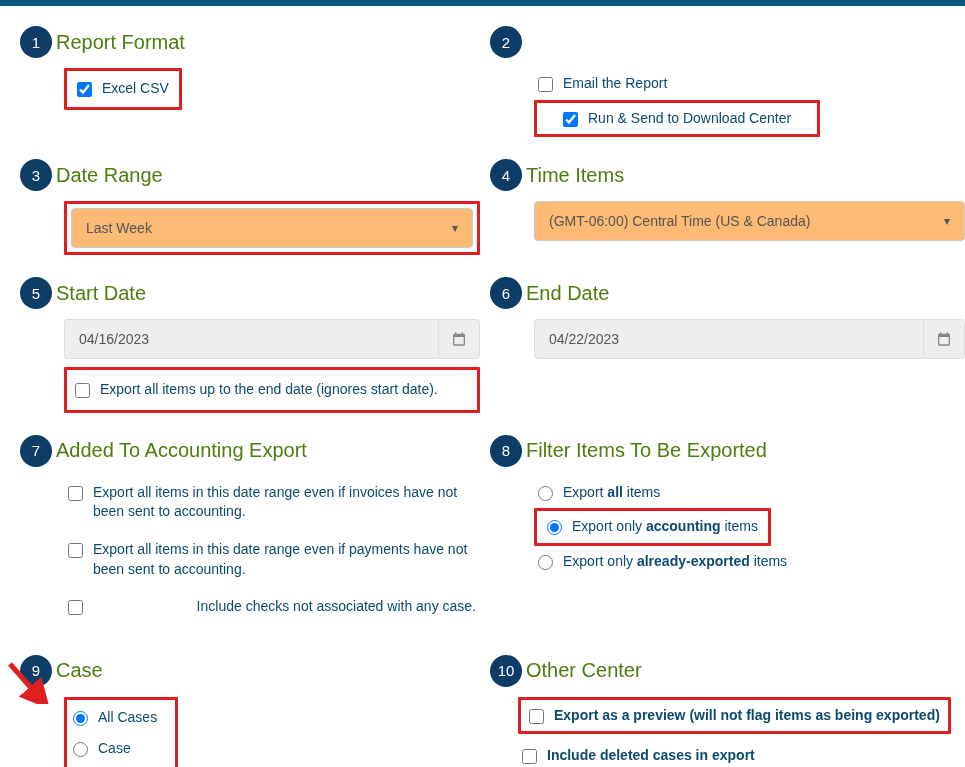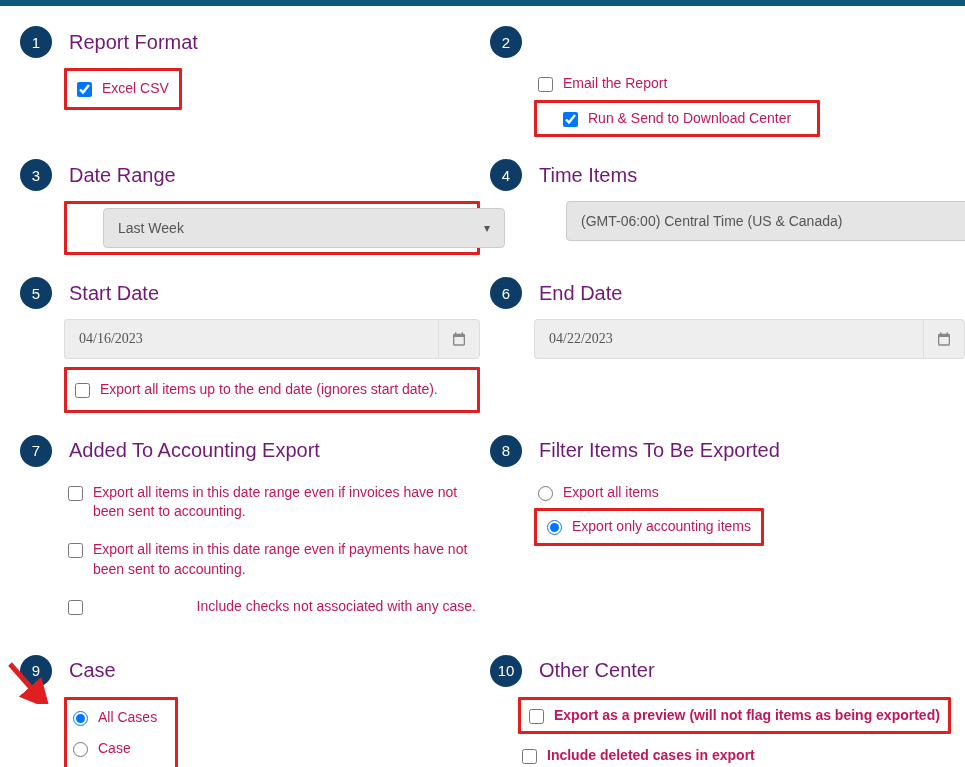--- a/index.html
+++ b/index.html
@@ -39,78 +39,76 @@
     background: #0d3d66;
     color: #fff;
     display: flex;
     align-items: center;
     justify-content: center;
     font-size: 15px;
     font-weight: 500;
     flex-shrink: 0;
   }
   .section-title {
-    color: #701a75;
+    color: #4d7c0f;
     font-size: 20px;
-    margin-left: 17px;
+    margin-left: 4px;
   }
   .content {
     margin-left: 44px;
   }
   .option {
     display: flex;
     align-items: flex-start;
     padding: 6px 4px;
   }
   .option input[type="checkbox"],
   .option input[type="radio"] {
     margin: 3px 10px 0 0;
     width: 15px;
     height: 15px;
     flex-shrink: 0;
   }
-  .option-label { line-height: 1.4; color: #be185d; }
+  .option-label { line-height: 1.4; color: #0c4a6e; }
   .highlight {
     border: 3px solid #e02020;
     border-radius: 1px;
   }
   .select {
     width: 100%;
     height: 40px;
     border: 1px solid #ccc;
     border-radius: 4px;
     display: flex;
     align-items: center;
     justify-content: space-between;
     padding: 0 14px;
     color: #555;
-    background: #e5e5e5;
+    background: #fdba74;
     cursor: pointer;
-    margin-left: 32px;
   }
   .select .chev {
     font-size: 12px;
     color: #555;
   }
   .date-input-wrap {
     display: flex;
     width: 100%;
   }
   .date-input {
     flex: 1;
     height: 40px;
     border: 1px solid #ddd;
     border-right: none;
     border-radius: 4px 0 0 4px;
     padding: 0 14px;
     display: flex;
     align-items: center;
     background: #eee;
     color: #555;
-    font-family: Liberation Serif, serif;
   }
   .date-btn {
     width: 42px;
     height: 40px;
     border: 1px solid #ddd;
     border-radius: 0 4px 4px 0;
     background: #eee;
     display: flex;
     align-items: center;
     justify-content: center;
@@ -119,21 +117,21 @@
   .cal-icon {
     width: 16px;
     height: 16px;
   }
   .arrow {
     position: absolute;
     width: 46px;
     height: 46px;
   }
   .arrow svg { width: 100%; height: 100%; }
-  .option-label b { font-weight: normal; }
+  .option-label b { font-weight: bold; }
 </style>
 </head>
 <body>
 
 <div class="topbar"></div>
 
 <div class="container">
 
   <div class="row">
     <div class="col">
@@ -277,20 +275,24 @@
         <label class="option">
           <input type="radio" name="filter" style="">
           <span class="option-label"><span>Export </span><b>all</b><span> items</span></span>
         </label>
         <div class="highlight" style="display:inline-block; padding:0 6px;">
           <label class="option">
             <input type="radio" name="filter" checked="" style="">
             <span class="option-label"><span>Export only </span><b>accounting</b><span> items</span></span>
           </label>
         </div>
+        <label class="option">
+          <input type="radio" name="filter" style="">
+          <span class="option-label"><span>Export only </span><b>already-exported</b><span> items</span></span>
+        </label>
       </div>
     </div>
   </div>
 
   <div class="row" style="margin-top:22px;">
     <div class="col">
       <div class="section-head">
         <div class="badge">9</div>
         <div class="section-title">Case</div>
       </div>

